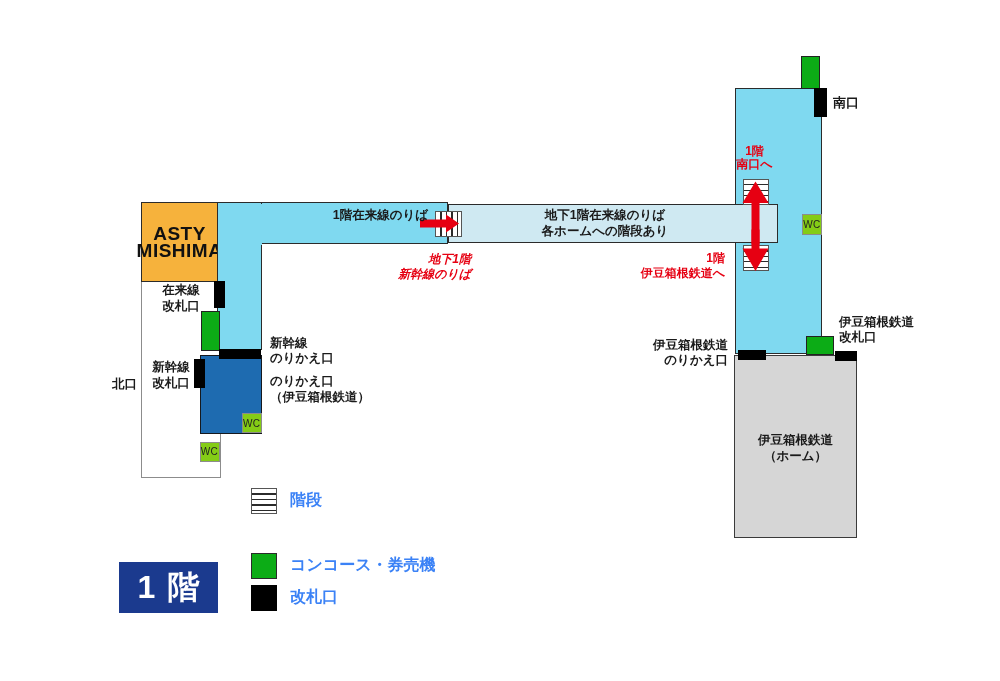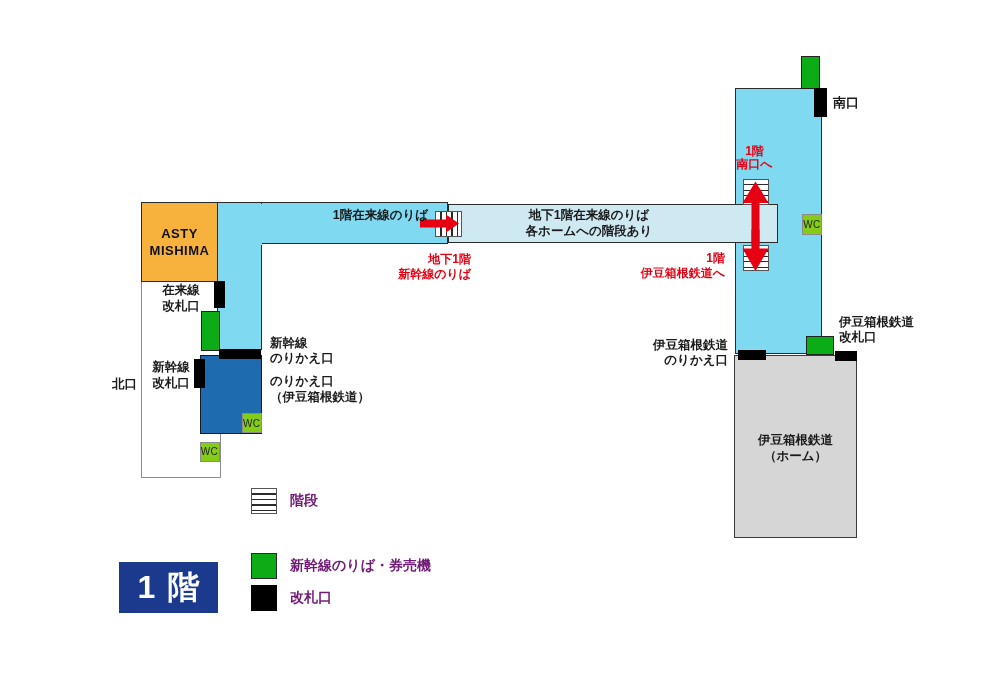--- a/index.html
+++ b/index.html
@@ -4,21 +4,21 @@
 <style>
   html,body{margin:0;padding:0;background:#fff;}
   *{box-sizing:border-box;}
   #map{position:relative;width:1000px;height:681px;background:#fff;overflow:hidden;
        font-family:"Liberation Sans","DejaVu Sans",sans-serif;}
   .abs{position:absolute;}
   
   #north-box{left:141px;top:281px;width:80px;height:197px;background:#fff;border:1.5px solid #8c8c8c;z-index:1;}
   #asty{left:141px;top:202px;width:77px;height:80px;background:var(--shop_orange,#F6B23C);border:1.5px solid #2b2b2b;z-index:2;
         display:flex;flex-direction:column;align-items:center;justify-content:center;
-        font-weight:bold;font-size:13px;line-height:17px;letter-spacing:.5px;color:#111;}
+        font-weight:bold;font-size:19px;line-height:17px;letter-spacing:.5px;color:#111;}
   #band{left:217px;top:202px;width:231px;height:42px;background:var(--concourse_cyan,#7FD9F0);border:1.5px solid #2b2b2b;z-index:2;}
   #column{left:217px;top:202px;width:45px;height:148px;background:var(--concourse_cyan,#7FD9F0);border:1.5px solid #2b2b2b;z-index:2;}
   #patch{left:218.5px;top:203.5px;width:43.5px;height:41.5px;background:var(--concourse_cyan,#7FD9F0);z-index:3;}
   #south-building{left:735px;top:88px;width:87px;height:266px;background:var(--concourse_cyan,#7FD9F0);border:1.5px solid #2b2b2b;z-index:4;}
   #corridor{left:448px;top:204px;width:330px;height:38.5px;background:var(--corridor_blue,#CFE9F2);border:1.5px solid #2b2b2b;z-index:5;}
   #izu-platform{left:733.5px;top:354.5px;width:123.5px;height:183px;background:var(--platform_gray,#D6D6D6);border:1.5px solid #3a3a3a;z-index:4;}
   #shinkansen-block{left:200px;top:355px;width:62px;height:78.5px;background:var(--shinkansen_blue,#1E6BB0);border:1px solid #16191d;z-index:6;}
   .green{background:var(--midori_green,#0CAC16);border:1.5px solid #222;z-index:7;}
   #green-top{left:801px;top:56px;width:19px;height:33px;}
   #green-right{left:806px;top:336px;width:28px;height:18.5px;}
@@ -41,38 +41,38 @@
   #wc-south{left:802px;top:214px;width:20px;height:21px;}
   #wc-blue{left:241.5px;top:413px;width:20.5px;height:20px;}
   #wc-north{left:199.5px;top:441.5px;width:20px;height:20.5px;}
   
   #arrows{position:absolute;left:0;top:0;z-index:50;pointer-events:none;}
   #arrows path{fill:var(--route_red,#E60012);}
   
   .lbl{position:absolute;font-weight:bold;color:#1a1a1a;white-space:nowrap;z-index:60;}
   .red{color:var(--route_red,#E60012);}
   #lbl-band{left:217px;top:202px;width:231px;height:26px;display:flex;align-items:center;justify-content:center;font-size:12.5px;margin-left:48px;}
-  #lbl-corridor{left:424px;top:204px;width:330px;height:38.5px;display:flex;flex-direction:column;align-items:center;justify-content:center;
+  #lbl-corridor{left:440px;top:204px;width:330px;height:38.5px;display:flex;flex-direction:column;align-items:center;justify-content:center;
                 font-size:12.5px;line-height:16px;}
   #lbl-red-top{left:705.5px;top:144.5px;width:98px;text-align:center;font-size:12px;line-height:13.5px;}
-  #lbl-red-left{right:529px;top:252px;text-align:right;font-size:12px;line-height:14.5px;}
+  #lbl-red-left{right:529px;top:252px;text-align:right;font-size:12px;line-height:14.5px;font-style:italic;}
   #lbl-red-right{right:275px;top:251px;text-align:right;font-size:12px;line-height:14.5px;}
   #lbl-south{left:833px;top:94px;font-size:13px;}
   #lbl-north{right:863px;top:375.5px;font-size:12.5px;}
   #lbl-local-gate{left:141px;top:283px;width:80px;text-align:center;font-size:12.5px;line-height:15.5px;font-family:Liberation Serif, serif;}
   #lbl-shink-gate{left:141px;top:360px;width:60px;text-align:center;font-size:12.5px;line-height:15.5px;}
   #lbl-shink-norikae{left:270px;top:335.5px;font-size:12.5px;line-height:15.5px;}
   #lbl-shink-noriba{left:270px;top:374px;font-size:12.5px;line-height:15.5px;}
   #lbl-izu-gate{left:839px;top:314.5px;font-size:12.5px;line-height:15.5px;}
   #lbl-izu-norikae{right:272px;top:337.5px;text-align:right;font-size:12.5px;line-height:15.5px;}
   #lbl-izu-home{left:734px;top:433px;width:123px;text-align:center;font-size:12.5px;line-height:15.5px;}
   
   .legend-row{position:absolute;display:flex;align-items:center;gap:13px;z-index:12;}
   .legend-icon{width:26.5px;height:25.5px;}
-  .legend-label{font-weight:bold;font-size:14px;color:#701a75;white-space:nowrap;}
+  .legend-label{font-weight:bold;font-size:16px;color:#3b82f6;white-space:nowrap;}
   #legend-row-stairs{left:250.5px;top:488px;}
   #legend-row-shop{left:250.5px;top:520.5px;}
   #legend-row-midori{left:250.5px;top:553px;}
   #legend-row-gate{left:250.5px;top:585px;}
   #legend-icon-stairs{background-color:#fff;border:1.5px solid #555;
     background-image:repeating-linear-gradient(180deg,transparent 0,transparent 4.1px,#2b2b2b 4.1px,#2b2b2b 5.5px);}
   #legend-icon-shop{background:var(--shop_orange,#F6B23C);border:1.5px solid #2b2b2b;}
   #legend-icon-midori{background:var(--midori_green,#0CAC16);border:1.5px solid #2b2b2b;}
   #legend-icon-gate{background:var(--gate_black,#000);}
   
@@ -170,21 +170,21 @@
     <div>伊豆箱根鉄道</div>
     <div>（ホーム）</div>
   </div>
 
   <div class="legend-row" id="legend-row-stairs">
     <div class="legend-icon" id="legend-icon-stairs"></div>
     <div class="legend-label">階段</div>
   </div>
   <div class="legend-row" id="legend-row-midori">
     <div class="legend-icon" id="legend-icon-midori"></div>
-    <div class="legend-label">新幹線のりば・券売機</div>
+    <div class="legend-label">コンコース・券売機</div>
   </div>
   <div class="legend-row" id="legend-row-gate">
     <div class="legend-icon" id="legend-icon-gate"></div>
     <div class="legend-label">改札口</div>
   </div>
 
   <div id="floor-title">1階</div>
 
 </div>
 

